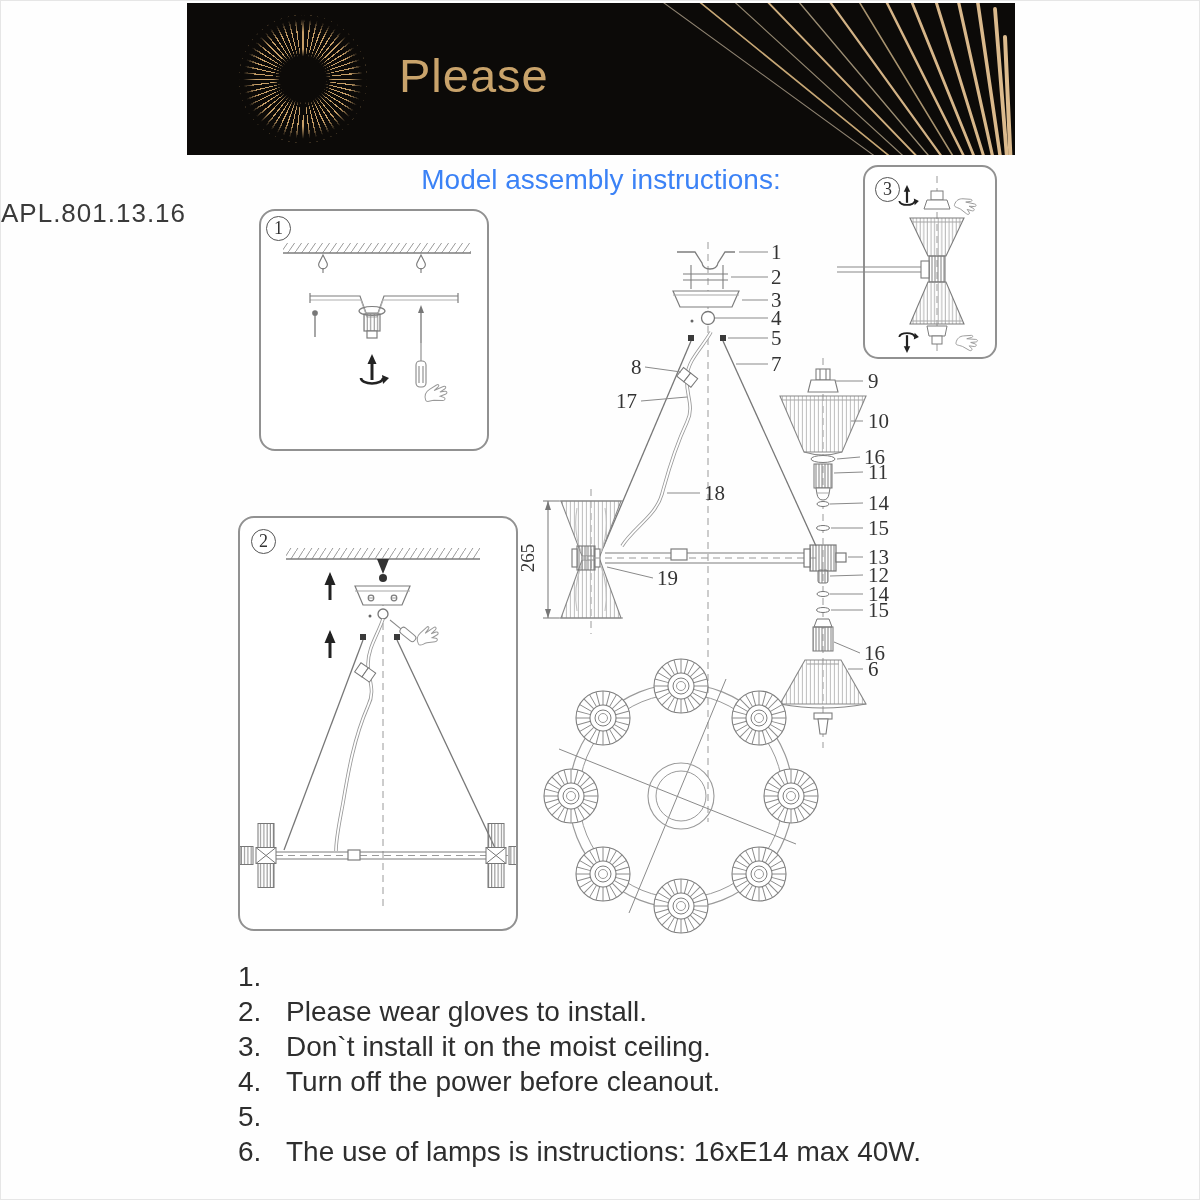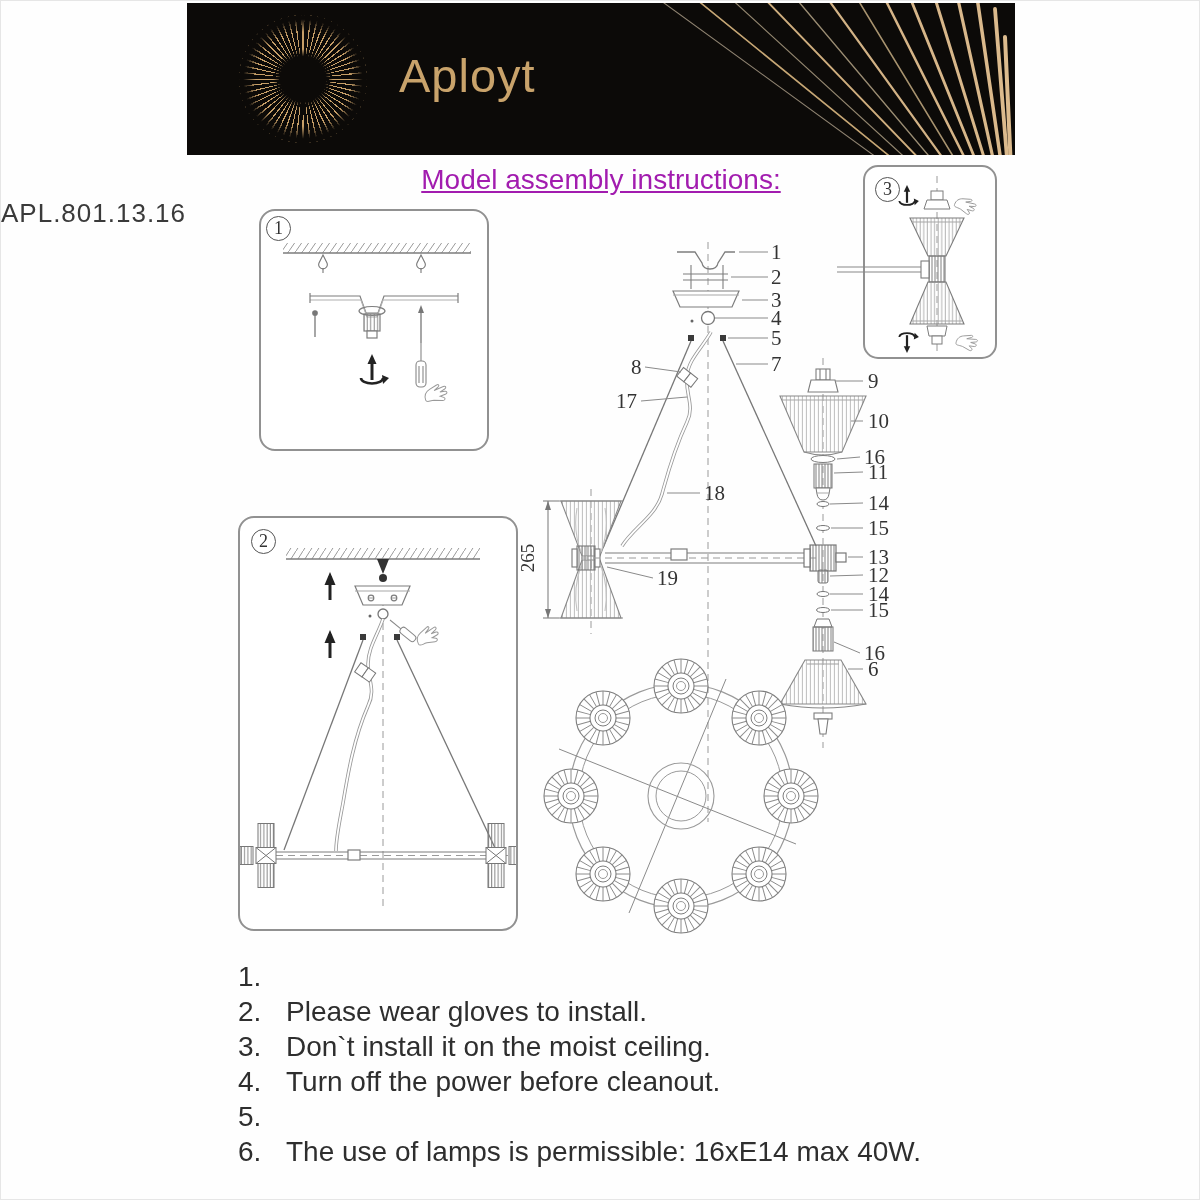--- a/index.html
+++ b/index.html
@@ -10,21 +10,21 @@
   .banner{position:absolute;left:186px;top:2px;width:828px;height:152px;background:#0c0a08;overflow:hidden;}
   .burst{position:absolute;left:52px;top:12px;width:128px;height:128px;border-radius:50%;
          background:repeating-conic-gradient(#c79f68 0deg 1.5deg, rgba(0,0,0,0) 1.5deg 6.4deg);}
   .burst::before{content:"";position:absolute;inset:0;border-radius:50%;
          background:radial-gradient(circle,#0c0a08 0 25%,rgba(12,10,8,0) 33% 52%,#0c0a08 66%);}
   .brand{position:absolute;left:212px;top:50%;transform:translateY(-56%);color:#c9a36b;
          font-size:47px;letter-spacing:1px;font-weight:400;}
   .rays{position:absolute;right:0;top:0;}
 
   
-  .title1{position:absolute;left:0;top:163px;width:1200px;text-align:center;font-size:28px;color:#a21caf;text-decoration:underline;}
+  .title1{position:absolute;left:0;top:163px;width:1200px;text-align:center;font-size:28px;color:#3b82f6;}
   .title2{position:absolute;left:0;top:197px;width:1200px;text-align:left;font-size:26px;color:#3a3a3a;letter-spacing:1px;}
 
   
   .panel{position:absolute;border:2px solid #919191;border-radius:16px;background:#fff;box-sizing:border-box;}
   .p1{left:258px;top:208px;width:230px;height:242px;}
   .p2{left:237px;top:515px;width:280px;height:415px;}
   .circnum{position:absolute;width:25px;height:25px;border:1.4px solid #555;border-radius:50%;
            display:flex;align-items:center;justify-content:center;background:#fff;
            font-family:"Liberation Serif",serif;font-size:18px;color:#333;z-index:5;box-sizing:border-box;}
 
@@ -39,21 +39,21 @@
   .irow{display:flex;font-size:28px;line-height:35px;}
   .inum{width:48px;}
 </style>
 </head>
 <body>
 
 <div class="page">
 
   <div class="banner">
     <div class="burst"></div>
-    <div class="brand">Aployt</div>
+    <div class="brand">Please</div>
     <svg class="rays" width="372" height="152" viewBox="0 0 372 152">
       <g stroke-linecap="round" fill="none">
         <line x1="372" y1="255" x2="10" y2="-8" stroke="#8f8371" stroke-width="1.1"></line>
         <line x1="372" y1="255" x2="48" y2="-8" stroke="#c7a775" stroke-width="1.6"></line>
         <line x1="372" y1="255" x2="84" y2="-8" stroke="#93866f" stroke-width="1.2"></line>
         <line x1="372" y1="255" x2="118" y2="-8" stroke="#cfae7e" stroke-width="1.9"></line>
         <line x1="372" y1="255" x2="150" y2="-8" stroke="#9b8d73" stroke-width="1.4"></line>
         <line x1="372" y1="255" x2="182" y2="-8" stroke="#d2b285" stroke-width="2.2"></line>
         <line x1="372" y1="255" x2="212" y2="-8" stroke="#a8936f" stroke-width="1.6"></line>
         <line x1="372" y1="255" x2="240" y2="-8" stroke="#d5b487" stroke-width="2.5"></line>
@@ -466,17 +466,17 @@
     </div>
     <div class="irow">
       <span class="inum">4.</span>
       <span class="itext">Turn off the power before cleanout.</span>
     </div>
     <div class="irow">
       <span class="inum">5.</span>
     </div>
     <div class="irow">
       <span class="inum">6.</span>
-      <span class="itext">The use of lamps is permissible: 16xE14 max 40W.</span>
+      <span class="itext">The use of lamps is instructions: 16xE14 max 40W.</span>
     </div>
   </div>
 
 </div>
 
 </body></html>

